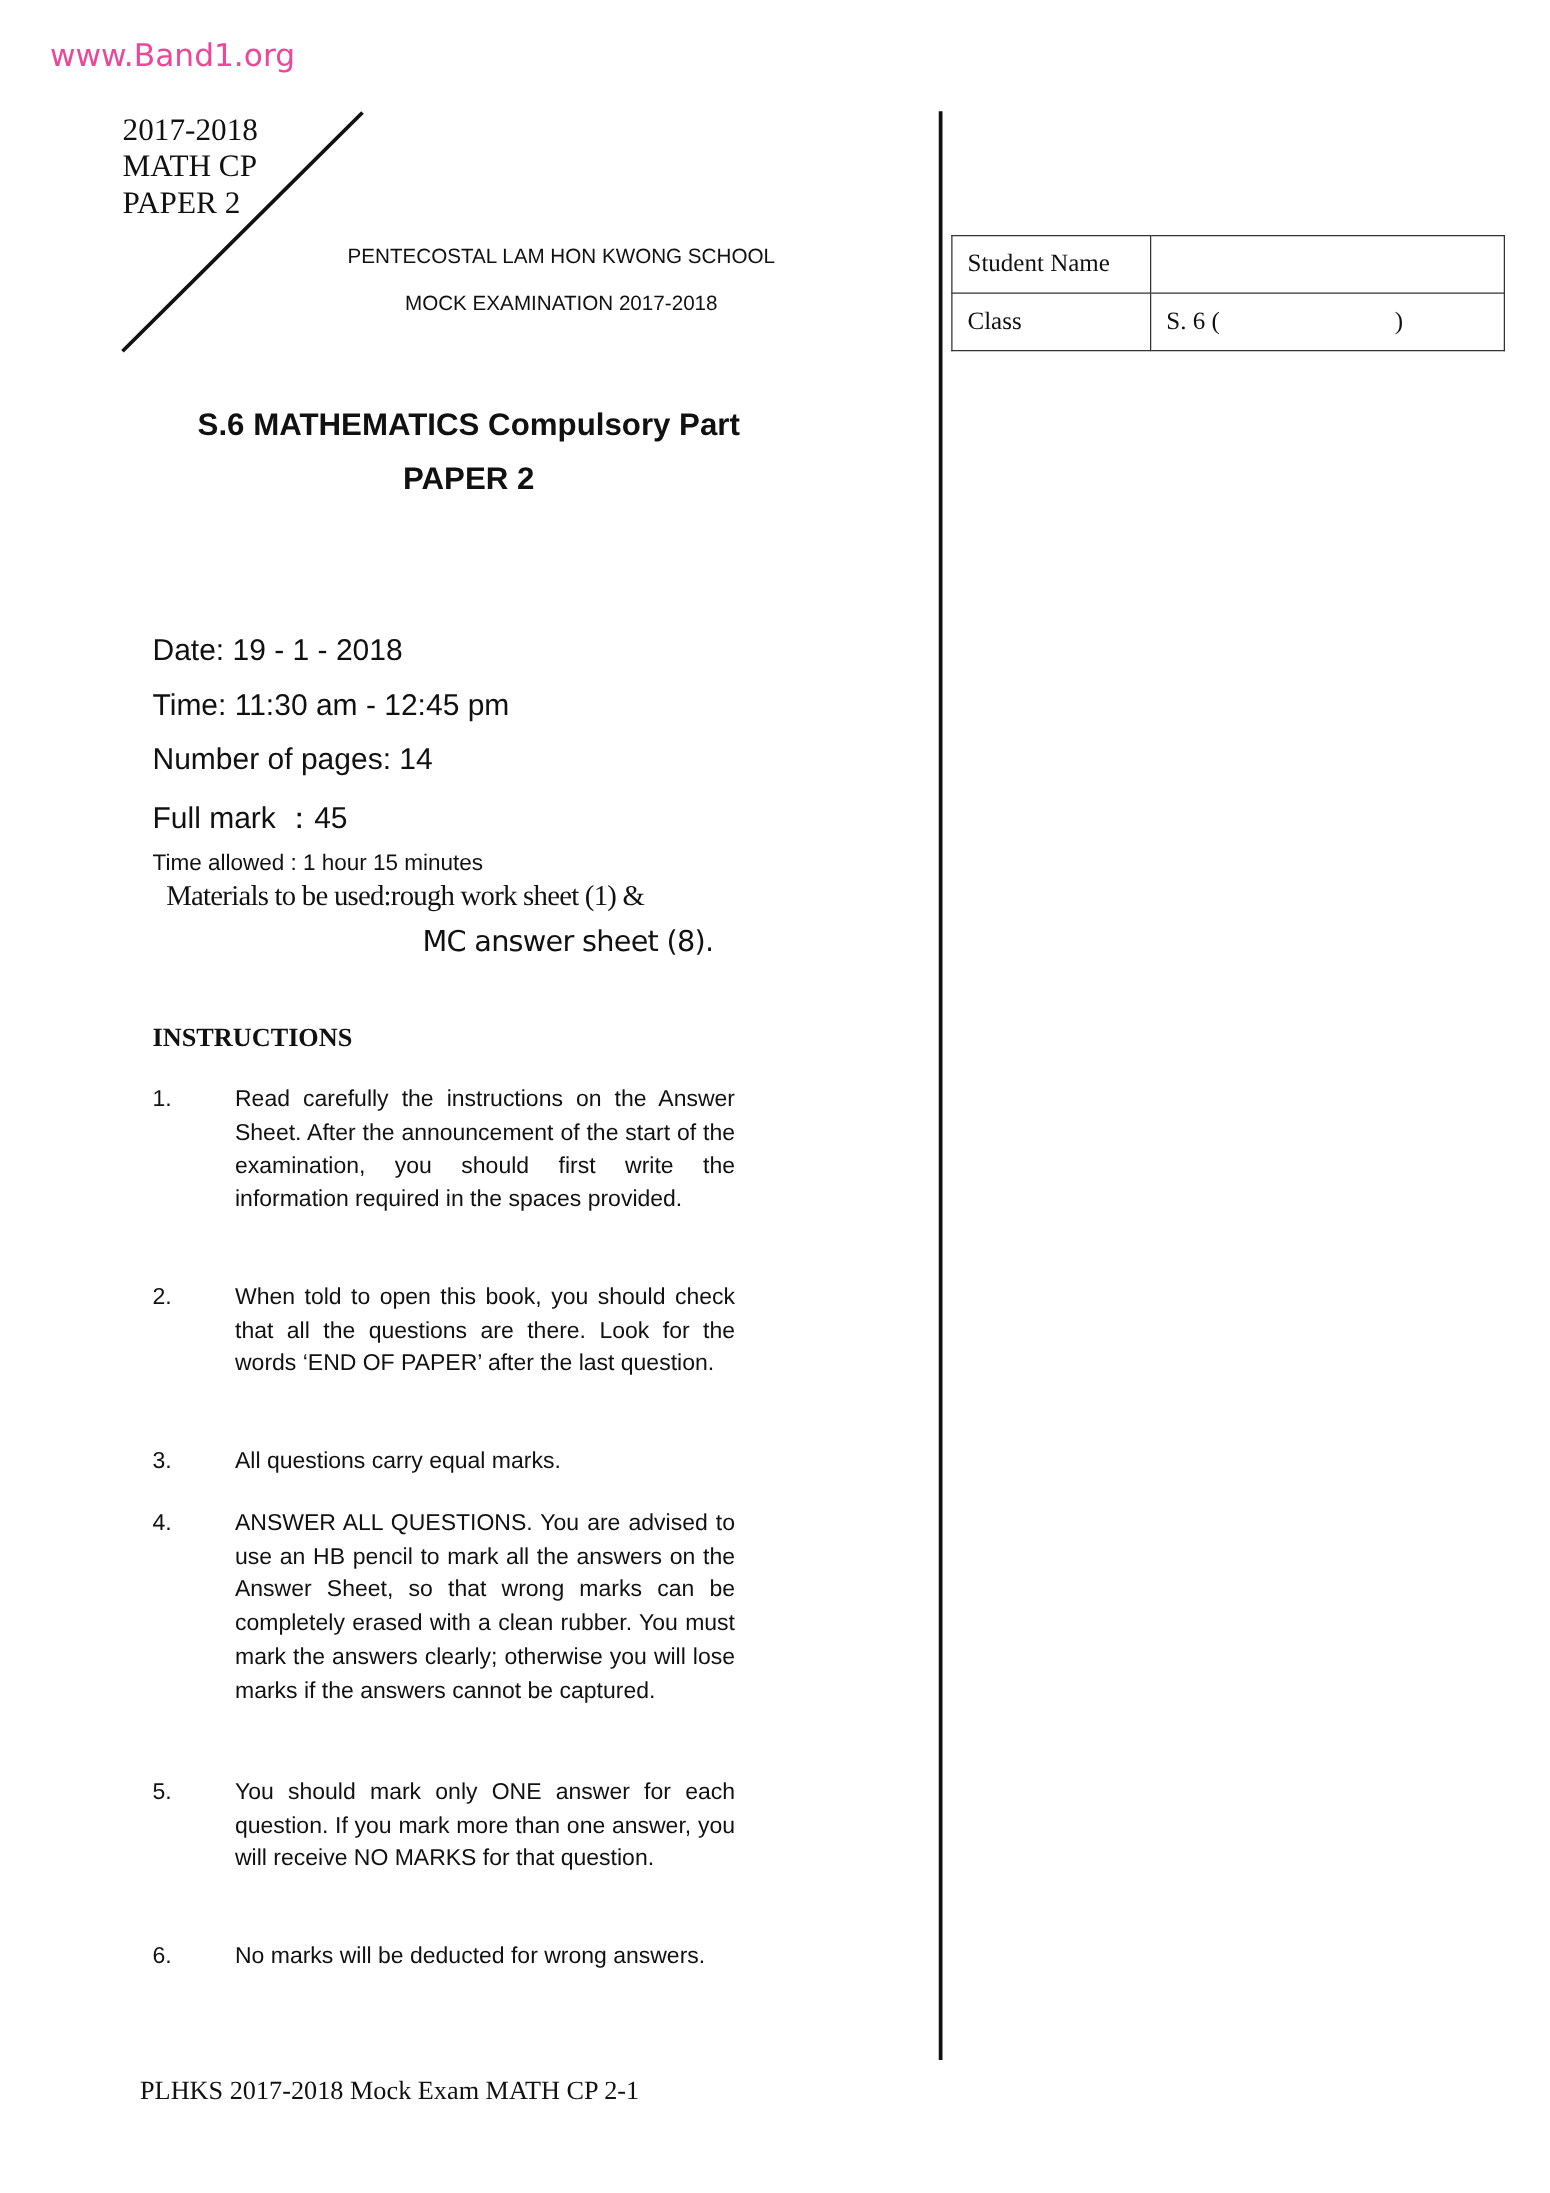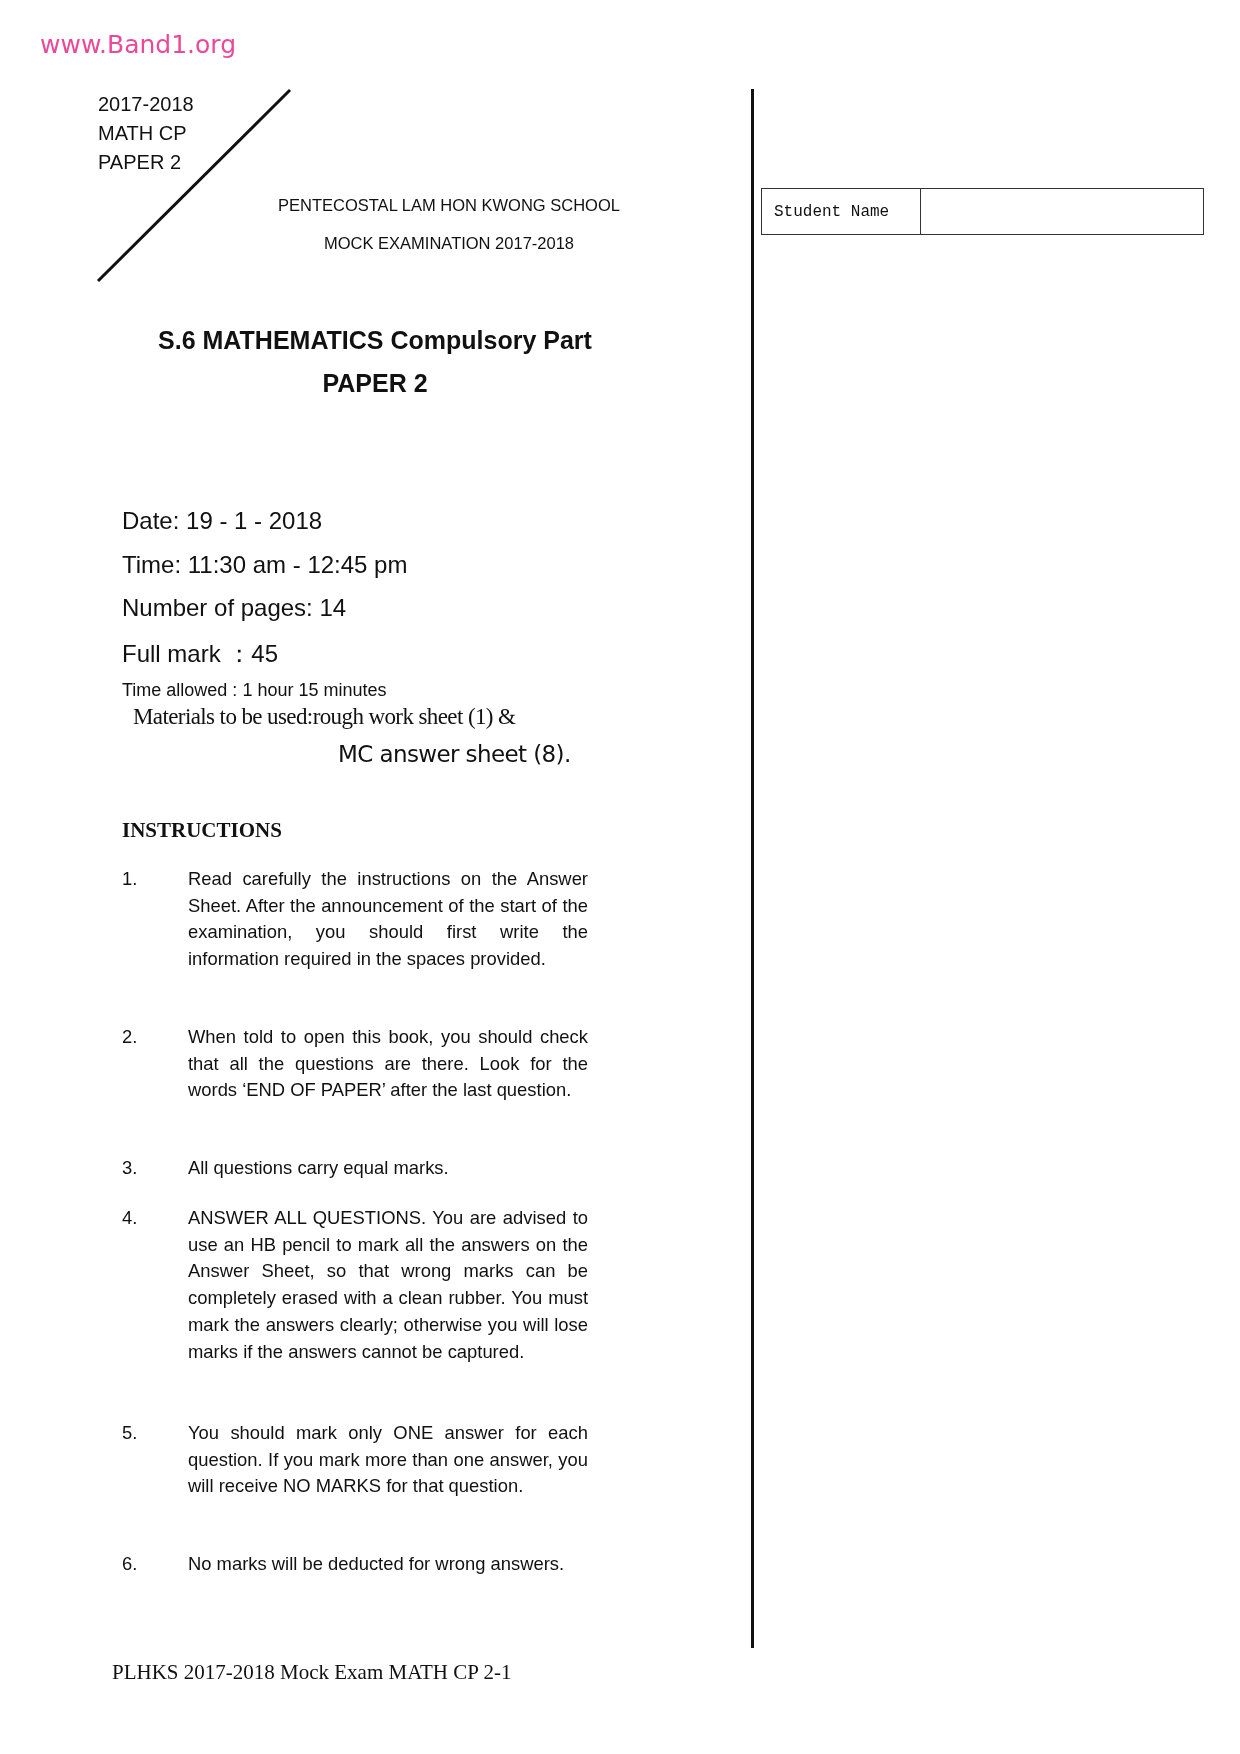--- a/index.html
+++ b/index.html
@@ -1,20 +1,20 @@
 <!DOCTYPE html>
 <html><head>
 <meta charset="utf-8">
 <style>
   html, body { margin: 0; padding: 0; background: #ffffff; }
   body { width: 1240px; height: 1754px; position: relative; overflow: hidden; color: #111; }
   .abs { position: absolute; }
 
   #watermark { left: 40px; top: 30px; font-size: 25px; font-family: "DejaVu Sans", sans-serif; color: #ec4899; }
-  #code-block { left: 98px; top: 90px; font-size: 20px; line-height: 29px; font-family: Liberation Sans, sans-serif; }
+  #code-block { left: 98px; top: 90px; font-size: 25px; line-height: 29px; font-family: Liberation Serif, serif; }
   #diag-line { left: 0; top: 0; }
 
   #school-name { left: 278px; top: 196px; font-size: 16.5px; font-family: "Liberation Sans", sans-serif; }
   #exam-name { left: 324px; top: 234px; font-size: 16.5px; font-family: "Liberation Sans", sans-serif; }
 
   #subject-title { left: 0; width: 750px; top: 326px; text-align: center; font-size: 25px; font-weight: bold; font-family: "Liberation Sans", sans-serif; }
   #paper-title { left: 0; width: 750px; top: 369px; text-align: center; font-size: 25px; font-weight: bold; font-family: "Liberation Sans", sans-serif; }
 
   .info { left: 122px; font-family: "Liberation Sans", sans-serif; font-size: 24px; margin-top: 48px; }
   #info-date { top: 459px; }
@@ -36,21 +36,21 @@
   #item-2 { top: 1024px; }
   #item-3 { top: 1155px; }
   #item-4 { top: 1205px; }
   #item-5 { top: 1420px; }
   #item-6 { top: 1551px; }
 
   #footer { left: 112px; top: 1660px; font-size: 21px; font-family: "Liberation Serif", serif; }
 
   #vline { left: 751px; top: 89px; width: 3px; height: 1559px; background: #111; }
 
-  #student-table { left: 761px; top: 188px; border-collapse: collapse; font-family: Liberation Mono, monospace; font-size: 16px; }
+  #student-table { left: 761px; top: 188px; border-collapse: collapse; font-family: Liberation Serif, serif; font-size: 20px; }
   #student-table td { border: 1.5px solid #333; height: 45px; padding: 0 0 0 12px; }
   #student-table td.lbl { width: 146px; }
   #student-table td.val { width: 270px; }
   .paren-gap { display: inline-block; width: 140px; }
 </style>
 </head>
 <body>
 
 <div class="abs" id="watermark">www.Band1.org</div>
 
@@ -109,14 +109,18 @@
 <div class="abs" id="footer">PLHKS 2017-2018 Mock Exam MATH CP 2-1</div>
 
 <div class="abs" id="vline"></div>
 
 <table class="abs" id="student-table">
   <tbody>
       <tr>
     <td class="lbl">Student Name</td>
     <td class="val"></td>
   </tr>
+  <tr>
+    <td class="lbl">Class</td>
+    <td class="val"><span>S. 6 (</span><span class="paren-gap"></span><span>)</span></td>
+  </tr>
 </tbody>
   </table>
 
 </body></html>

